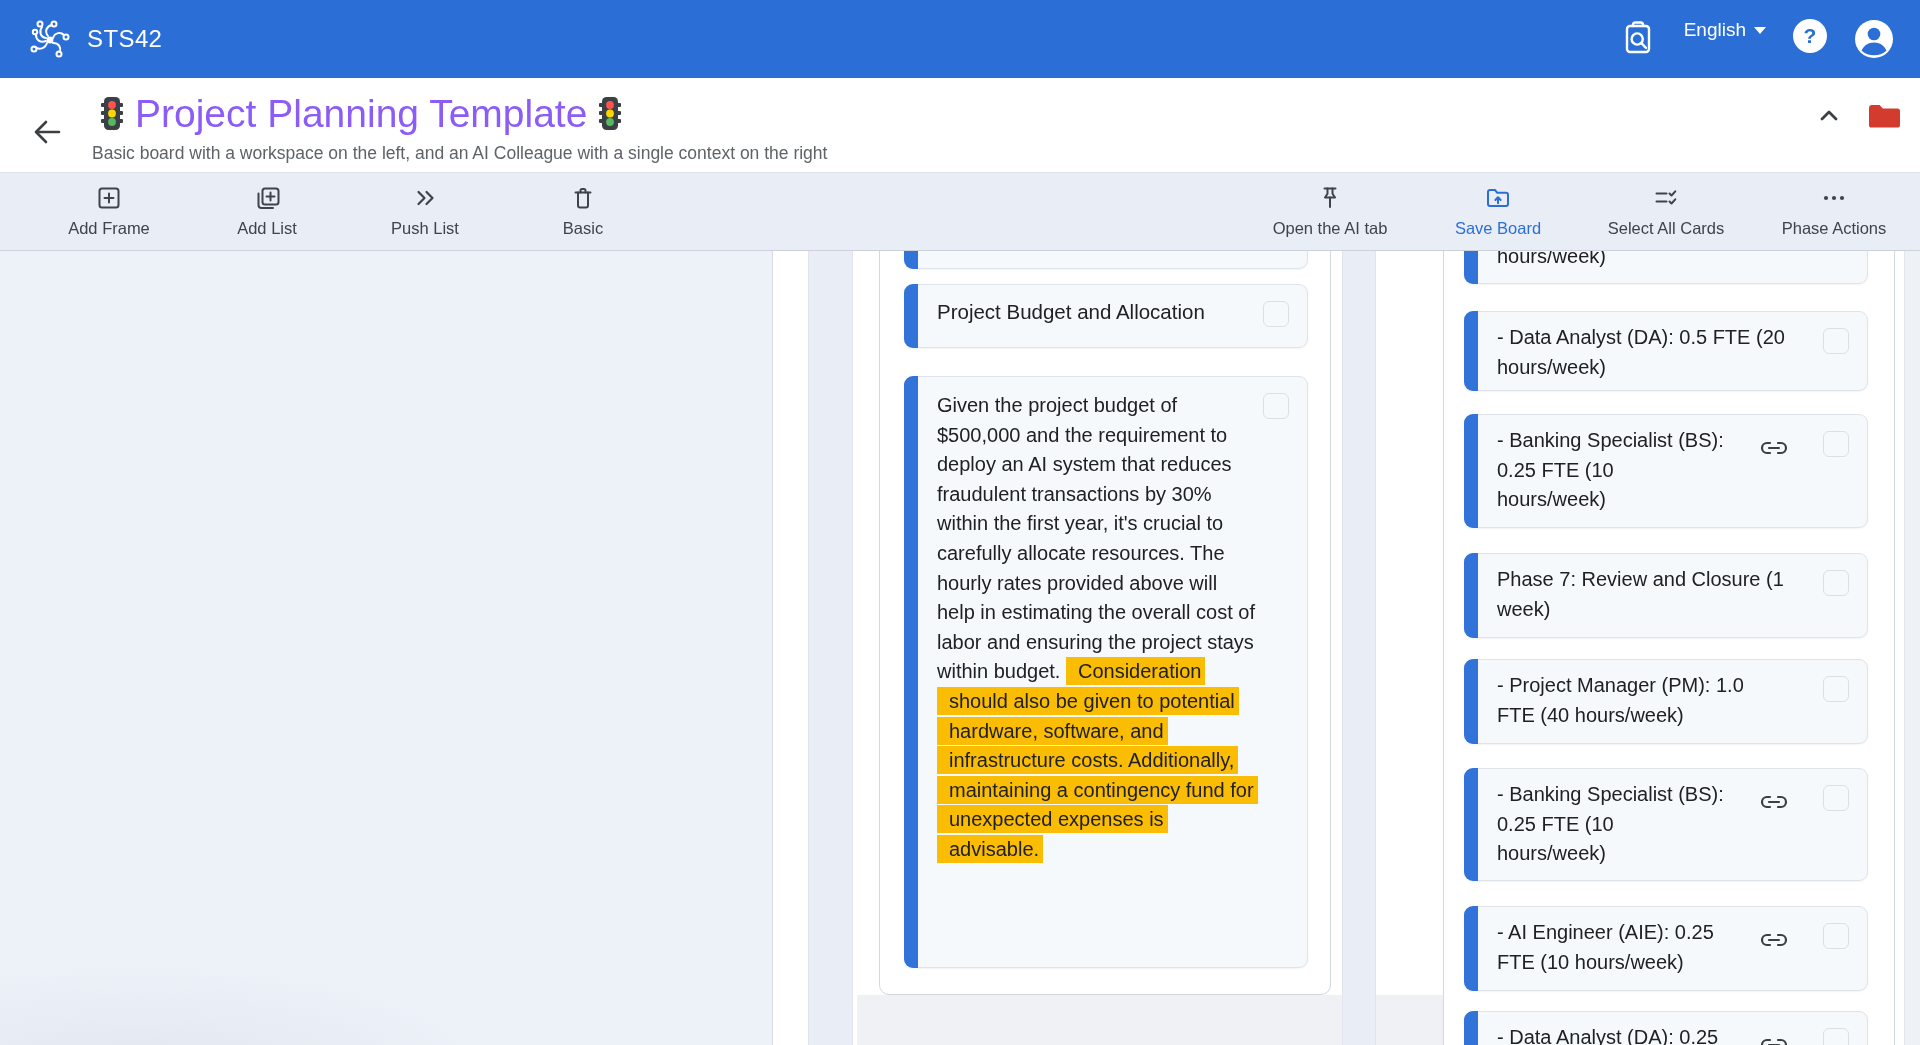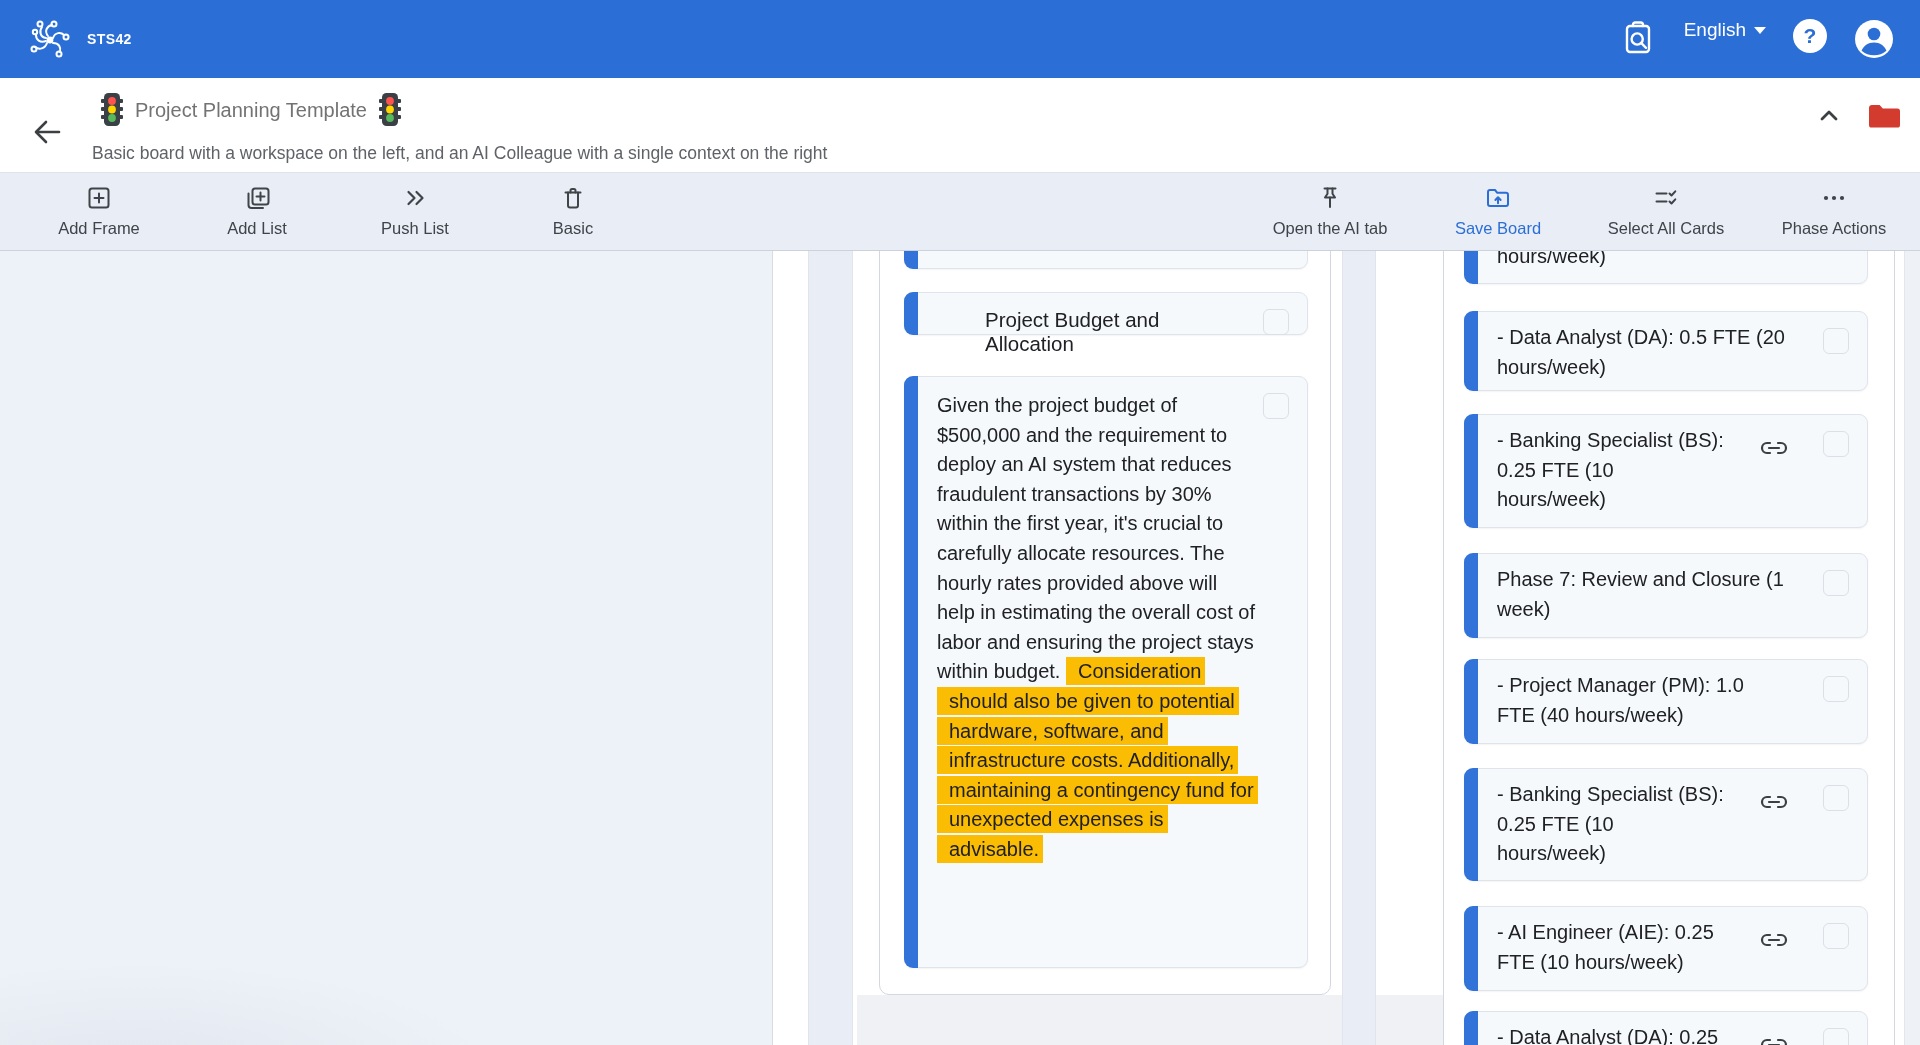--- a/index.html
+++ b/index.html
@@ -6,39 +6,39 @@
     --accent:#2b6fd6; --card-accent:#3273d9; --highlight:#FBBC04;
     --folder-red:#d23b2e; --ink:#202124; --muted:#5f6368; --tool-ink:#3f4449;
   }
   *{box-sizing:border-box; margin:0; padding:0;}
   html,body{width:1920px;height:1045px;overflow:hidden;}
   body{font-family:"Liberation Sans",sans-serif;background:#fff;color:var(--ink);}
 
   
   .topbar{height:78px;background:var(--accent);display:flex;align-items:center;padding:0 26px;color:#fff;}
   .logo{width:48px;height:48px;margin-right:13px;flex:none;}
-  .app-name{font-size:14px;font-weight:bold;letter-spacing:.4px;}
+  .app-name{font-size:24px;font-weight:normal;letter-spacing:.4px;}
   .topbar-right{margin-left:auto;display:flex;align-items:flex-start;gap:27px;}
   .tb-icon{width:38px;height:38px;display:flex;align-items:center;justify-content:center;cursor:pointer;}
   .lang{display:flex;align-items:center;gap:8px;font-size:19px;cursor:pointer;}
   .caret-down{width:0;height:0;border-left:6px solid transparent;border-right:6px solid transparent;border-top:7px solid #fff;}
   .help-circle{width:34px;height:34px;border-radius:50%;background:#fff;color:var(--accent);
     display:flex;align-items:center;justify-content:center;font-size:21px;font-weight:bold;cursor:pointer;}
 
   
   .titlebar{height:94px;background:#fff;position:relative;}
   .back-btn{position:absolute;left:30px;top:37px;width:34px;height:34px;cursor:pointer;}
   .title-line{position:absolute;left:100px;top:14px;display:flex;align-items:center;gap:11px;
-    font-size:20px;font-weight:500;color:#737373;}
+    font-size:39px;font-weight:500;color:#8b5cf6;}
   .subtitle{position:absolute;left:92px;top:65px;font-size:17.5px;color:var(--muted);}
   .title-actions{position:absolute;right:16px;top:22px;display:flex;align-items:center;gap:22px;}
 
   
   .toolbar{height:79px;background:#e9edf6;border-top:1px solid #e0e3ea;border-bottom:1px solid #ccd1da;
-    display:flex;align-items:center;padding-left:20px;}
+    display:flex;align-items:center;padding-left:30px;}
   .tb-btn{width:158px;display:flex;flex-direction:column;align-items:center;gap:8px;
     color:var(--tool-ink);font-size:16.5px;cursor:pointer;}
   .tb-btn svg{width:26px;height:26px;}
   .tb-right{margin-left:auto;display:flex;margin-right:2px;}
   .tb-right .tb-btn{width:168px;}
   .tb-btn.blue{color:var(--accent);font-weight:500;}
 
   
   .content{position:relative;height:794px;background:#fff;overflow:hidden;}
   .workspace{position:absolute;left:0;top:0;width:773px;height:794px;border-right:1px solid #d9dce4;
@@ -227,21 +227,21 @@
 <div class="content">
   <div class="workspace"></div>
   <div class="vstrip stripA"></div>
   <div class="below-mid"></div>
   <div class="vstrip stripB"></div>
 
   <div class="frame mid">
     <div class="card" style="top:-43px;height:80px;">
       <span></span>
     </div>
-    <div class="card" style="top:60px;height:43px;padding-left:48px;">
+    <div class="card" style="top:52px;height:64px;">
       <div class="card-title">Project Budget and Allocation</div>
       <div class="cb"></div>
     </div>
     <div class="card" style="top:144px;height:592px;">
       <div class="card-para"><span>Given the project budget of $500,000 and the requirement to deploy an AI system that reduces fraudulent transactions by 30% within the first year, it's crucial to carefully allocate resources. The hourly rates provided above will help in estimating the overall cost of labor and ensuring the project stays within budget. </span><mark class="hl">Consideration should also be given to potential hardware, software, and infrastructure costs. Additionally, maintaining a contingency fund for unexpected expenses is advisable.</mark></div>
       <div class="cb"></div>
     </div>
   </div>
 
   <div class="frame rightcol">

